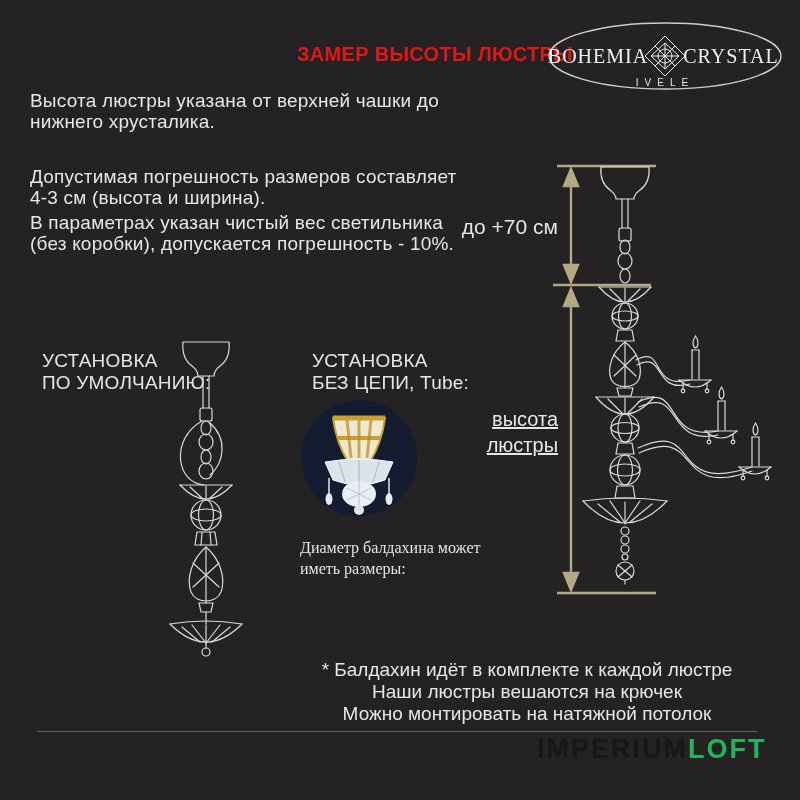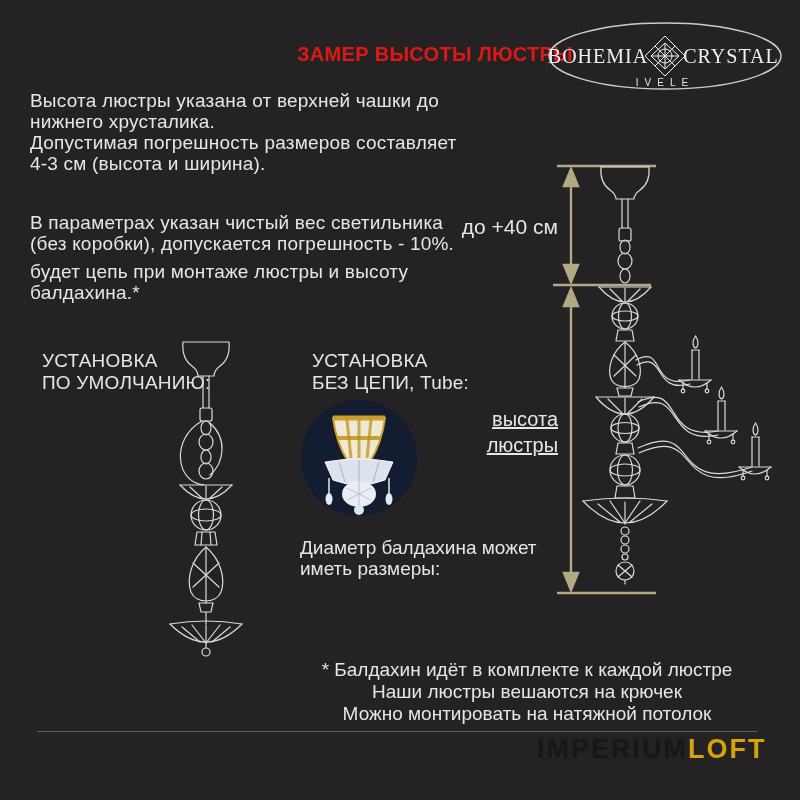--- a/index.html
+++ b/index.html
@@ -1,35 +1,35 @@
 <!DOCTYPE html>
 <html><head>
 <meta charset="utf-8">
 <style>
   html,body{margin:0;padding:0;background:#242223;}
   .canvas{position:relative;width:800px;height:800px;background:#242223;overflow:hidden;
           font-family:"Liberation Sans",sans-serif;color:#e8e6e3;padding-left:44px;}
   .abs{position:absolute;}
   .title{left:297px;top:43px;font-size:20px;font-weight:bold;letter-spacing:.3px;color:#e01717;}
   .para{left:30px;width:480px;font-size:19px;line-height:21px;letter-spacing:.2px;}
-  .p1{top:90px}.p2{top:132px}.p3{top:212px}.p4{top:261px}
+  .p1{top:90px}.p2{top:166px}.p3{top:212px}.p4{top:261px}
   .measure-label{left:430px;top:215px;width:128px;text-align:right;font-size:21px;}
   .height-label{left:420px;top:406px;width:138px;text-align:right;font-size:20px;line-height:26px;text-decoration:underline;}
   .sec-title{font-size:19px;line-height:22px;letter-spacing:.2px;margin-left:12px;}
   .sec-left{left:30px;top:350px;width:230px;}
   .sec-mid{left:300px;top:350px;width:230px;}
-  .canopy-head{left:300px;top:537px;width:250px;font-size:19px;line-height:21px;}
+  .canopy-head{left:300px;top:537px;width:250px;font-size:16px;line-height:21px;font-family:Liberation Serif, serif;}
   .canopy-sizes{left:300px;top:576px;width:250px;font-size:20px;line-height:21px;}
   .canopy-sizes div{margin-bottom:4px;}
   .footnotes{right:57px;top:659px;width:520px;text-align:center;font-size:19px;line-height:22px;}
   .rule{left:37px;top:731px;width:720px;height:1px;background:#9a9a9a;opacity:.5;}
   .watermark{left:537px;top:734px;font-size:27px;font-weight:bold;letter-spacing:2px;
              font-family:"Liberation Sans",sans-serif;white-space:nowrap;}
   .wm-primary{color:#171717;}
-  .wm-accent{color:#eab308;opacity:.9;}
+  .wm-accent{color:#22c55e;opacity:.9;}
   svg text{font-family:"Liberation Serif",serif;}
 </style>
 </head>
 <body>
 
 <div class="canvas">
 
   <div class="abs title">ЗАМЕР ВЫСОТЫ ЛЮСТРЫ</div>
 
   <svg class="abs" style="left:543px;top:12px" width="245" height="85" viewBox="0 0 245 85">
@@ -54,24 +54,23 @@
   </div>
   <div class="abs para p2">
     <div>Допустимая погрешность размеров составляет</div>
     <div>4-3 см (высота и ширина).</div>
   </div>
   <div class="abs para p3">
     <div>В параметрах указан чистый вес светильника</div>
     <div>(без коробки), допускается погрешность - 10%.</div>
   </div>
   <div class="abs para p4">
-    <div>будет цепь при монтаже люстры и высоту балдахина.*</div>
-  </div>
-
-  <div class="abs measure-label">до +40 см</div>
+  </div>
+
+  <div class="abs measure-label">до +70 см</div>
   <div class="abs height-label">
     <div>высота</div>
     <div>люстры</div>
   </div>
 
   <svg class="abs" style="left:450px;top:150px" width="350" height="460" viewBox="0 0 350 460">
 
     <g stroke="#b3aa84" stroke-width="2.4" fill="#b3aa84">
       <line x1="107" y1="16" x2="206" y2="16"></line>
       <line x1="103" y1="135" x2="201" y2="135"></line>

